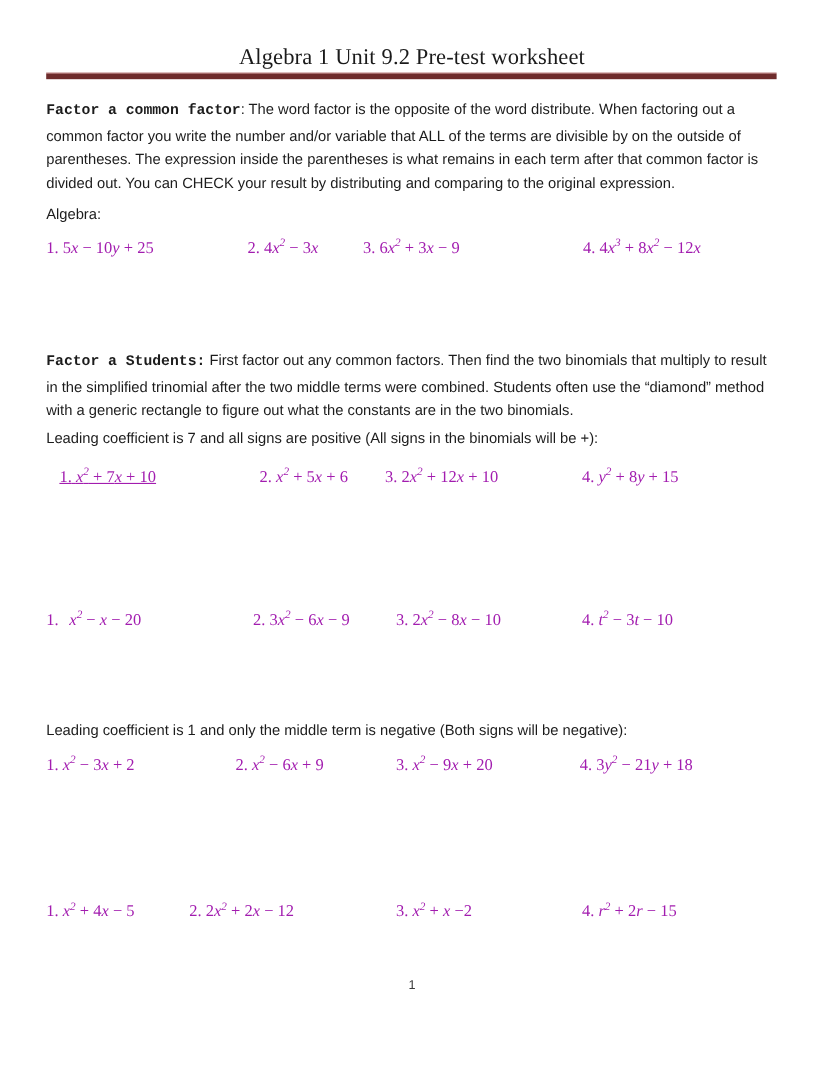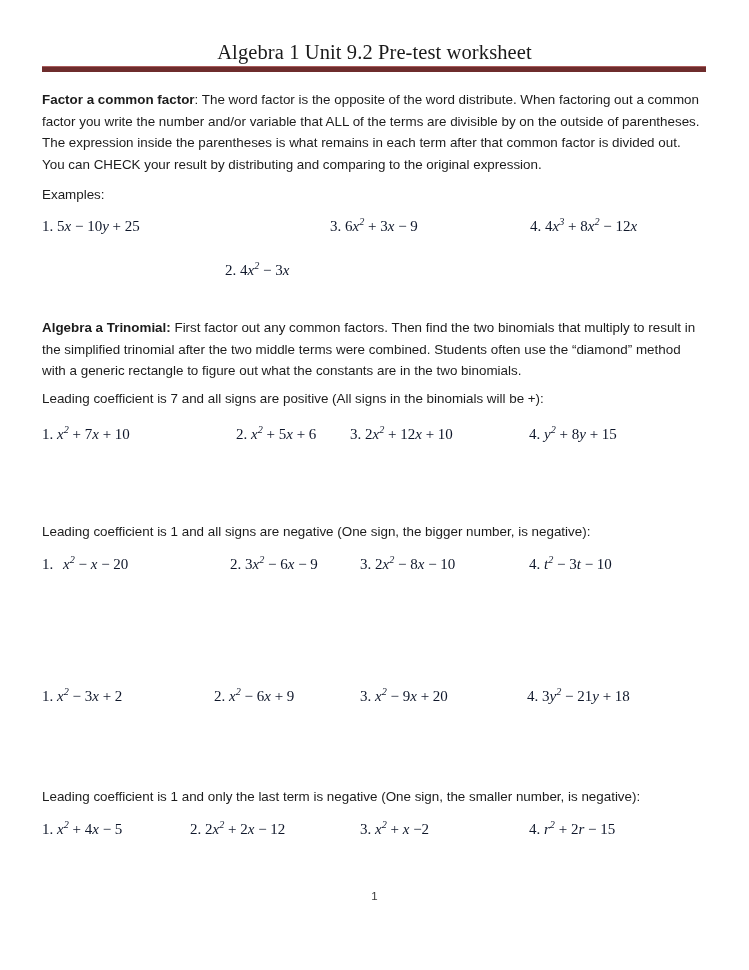--- a/index.html
+++ b/index.html
@@ -65,41 +65,41 @@
   .para {
     position: absolute;
     left: 42px;
     width: 664px;
     font-family: "Liberation Sans", sans-serif;
     font-size: 13.4px;
     line-height: 21.5px;
     color: #1c1c1c;
     text-align: left;
   }
-  .para b { font-weight: 700; }
+  .para b { font-weight: 700; font-family: Liberation Mono, monospace; }
 
   .label-line {
     position: absolute;
     left: 42px;
     width: 664px;
     font-family: "Liberation Sans", sans-serif;
     font-size: 13.4px;
     line-height: 19px;
     color: #1c1c1c;
   }
 
   
   .prob-row {
     position: absolute;
     left: 42px;
     width: 664px;
     height: 24px;
     font-family: "Liberation Serif", "DejaVu Serif", serif;
     font-size: 15px;
-    color: #0f172a;
+    color: #a21caf;
   }
   .prob {
     position: absolute;
     top: 0;
     white-space: nowrap;
     line-height: 22px;
   }
   .prob .num { font-style: normal; }
   .prob .expr { font-style: normal; }
   .prob .expr i { font-style: italic; }
@@ -131,115 +131,114 @@
 
   <div class="title-rule">
     <div class="rule-light"></div>
     <div class="rule-main"></div>
   </div>
 
   <div class="para" style="top:89px;">
     <b>Factor a common factor</b><span>:</span><span>  The word factor is the opposite of the word distribute.  When factoring out a common factor you write the number and/or variable that ALL of the terms are divisible by on the outside of parentheses.  The expression inside the parentheses is what remains in each term after that common factor is divided out.  You can CHECK your result by distributing and comparing to the original expression.</span>
   </div>
 
-  <div class="label-line" style="top:185px;">Examples:</div>
+  <div class="label-line" style="top:185px;">Algebra:</div>
 
   <div class="prob-row" style="top:215px;">
     <span class="prob" style="left:0px;">
       <span class="num">1.</span>
       <span class="expr">5<i>x</i> − 10<i>y</i> + 25</span>
     </span>
-    <span class="prob" style="left:183px;margin-top:44px;">
+    <span class="prob" style="left:183px;">
       <span class="num">2.</span>
       <span class="expr">4<i>x</i><sup>2</sup> − 3<i>x</i></span>
     </span>
     <span class="prob" style="left:288px;">
       <span class="num">3.</span>
       <span class="expr">6<i>x</i><sup>2</sup> + 3<i>x</i> − 9</span>
     </span>
     <span class="prob" style="left:488px;text-align:center;">
       <span class="num">4.</span>
       <span class="expr">4<i>x</i><sup>3</sup> + 8<i>x</i><sup>2</sup> − 12<i>x</i></span>
     </span>
   </div>
 
   <div class="para" style="top:317px;">
-    <b>Algebra a Trinomial:</b><span> First factor out any common factors.  Then find the two binomials that multiply to result in the simplified trinomial after the two middle terms were combined.  Students often use the “diamond” method with a generic rectangle to figure out what the constants are in the two binomials.</span>
+    <b>Factor a Students:</b><span> First factor out any common factors.  Then find the two binomials that multiply to result in the simplified trinomial after the two middle terms were combined.  Students often use the “diamond” method with a generic rectangle to figure out what the constants are in the two binomials.</span>
   </div>
 
   <div class="label-line" style="top:389px;">Leading coefficient is 7 and all signs are positive (All signs in the binomials will be +):</div>
 
   <div class="prob-row" style="top:423px;">
-    <span class="prob" style="left:0px;">
+    <span class="prob" style="left:12px;text-decoration:underline;">
       <span class="num">1.</span>
       <span class="expr"><i>x</i><sup>2</sup> + 7<i>x</i> + 10</span>
     </span>
     <span class="prob" style="left:194px;">
       <span class="num">2.</span>
       <span class="expr"><i>x</i><sup>2</sup> + 5<i>x</i> + 6</span>
     </span>
     <span class="prob" style="left:308px;">
       <span class="num">3.</span>
       <span class="expr">2<i>x</i><sup>2</sup> + 12<i>x</i> + 10</span>
     </span>
     <span class="prob" style="left:487px;">
       <span class="num">4.</span>
       <span class="expr"><i>y</i><sup>2</sup> + 8<i>y</i> + 15</span>
     </span>
   </div>
 
-  <div class="label-line" style="top:522px;">Leading coefficient is 1 and all signs are negative (One sign, the bigger number, is negative):</div>
 
   <div class="prob-row" style="top:553px;">
     <span class="prob" style="left:0px;">
       <span class="num">1.</span>
       <span class="expr" style="margin-left:6px;"><i>x</i><sup>2</sup> − <i>x</i> − 20</span>
     </span>
     <span class="prob" style="left:188px;">
       <span class="num">2.</span>
       <span class="expr">3<i>x</i><sup>2</sup> − 6<i>x</i> − 9</span>
     </span>
     <span class="prob" style="left:318px;">
       <span class="num">3.</span>
       <span class="expr">2<i>x</i><sup>2</sup> − 8<i>x</i> − 10</span>
     </span>
     <span class="prob" style="left:487px;">
       <span class="num">4.</span>
       <span class="expr"><i>t</i><sup>2</sup> − 3<i>t</i> − 10</span>
     </span>
   </div>
 
+  <div class="label-line" style="top:654px;">Leading coefficient is 1 and only the middle term is negative (Both signs will be negative):</div>
 
   <div class="prob-row" style="top:685px;">
     <span class="prob" style="left:0px;">
       <span class="num">1.</span>
       <span class="expr"><i>x</i><sup>2</sup> − 3<i>x</i> + 2</span>
     </span>
     <span class="prob" style="left:172px;">
       <span class="num">2.</span>
       <span class="expr"><i>x</i><sup>2</sup> − 6<i>x</i> + 9</span>
     </span>
     <span class="prob" style="left:318px;">
       <span class="num">3.</span>
       <span class="expr"><i>x</i><sup>2</sup> − 9<i>x</i> + 20</span>
     </span>
     <span class="prob" style="left:485px;">
       <span class="num">4.</span>
       <span class="expr">3<i>y</i><sup>2</sup> − 21<i>y</i> + 18</span>
     </span>
   </div>
 
-  <div class="label-line" style="top:787px;">Leading coefficient is 1 and only the last term is negative (One sign, the smaller number, is negative):</div>
 
   <div class="prob-row" style="top:818px;">
     <span class="prob" style="left:0px;">
       <span class="num">1.</span>
       <span class="expr"><i>x</i><sup>2</sup> + 4<i>x</i> − 5</span>
     </span>
-    <span class="prob" style="left:148px;">
+    <span class="prob" style="left:130px;">
       <span class="num">2.</span>
       <span class="expr">2<i>x</i><sup>2</sup> + 2<i>x</i> − 12</span>
     </span>
     <span class="prob" style="left:318px;">
       <span class="num">3.</span>
       <span class="expr"><i>x</i><sup>2</sup> + <i>x</i> −2</span>
     </span>
     <span class="prob" style="left:487px;">
       <span class="num">4.</span>
       <span class="expr"><i>r</i><sup>2</sup> + 2<i>r</i> − 15</span>

